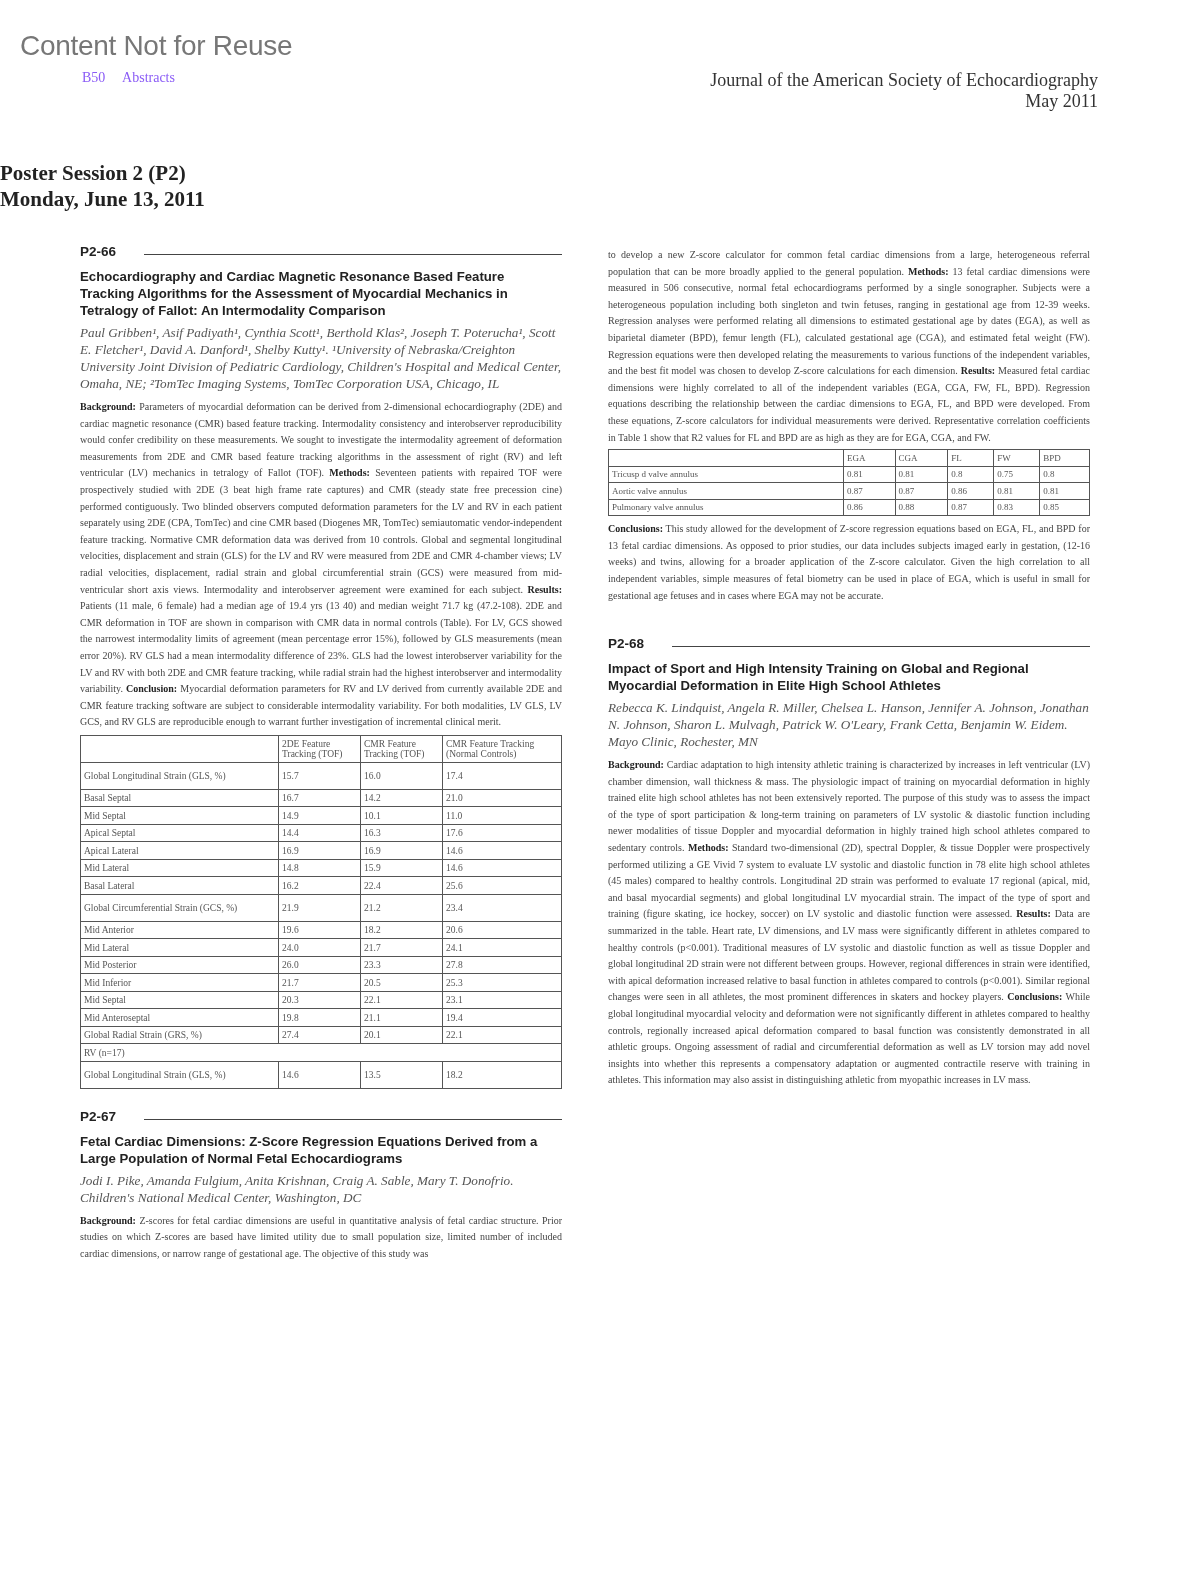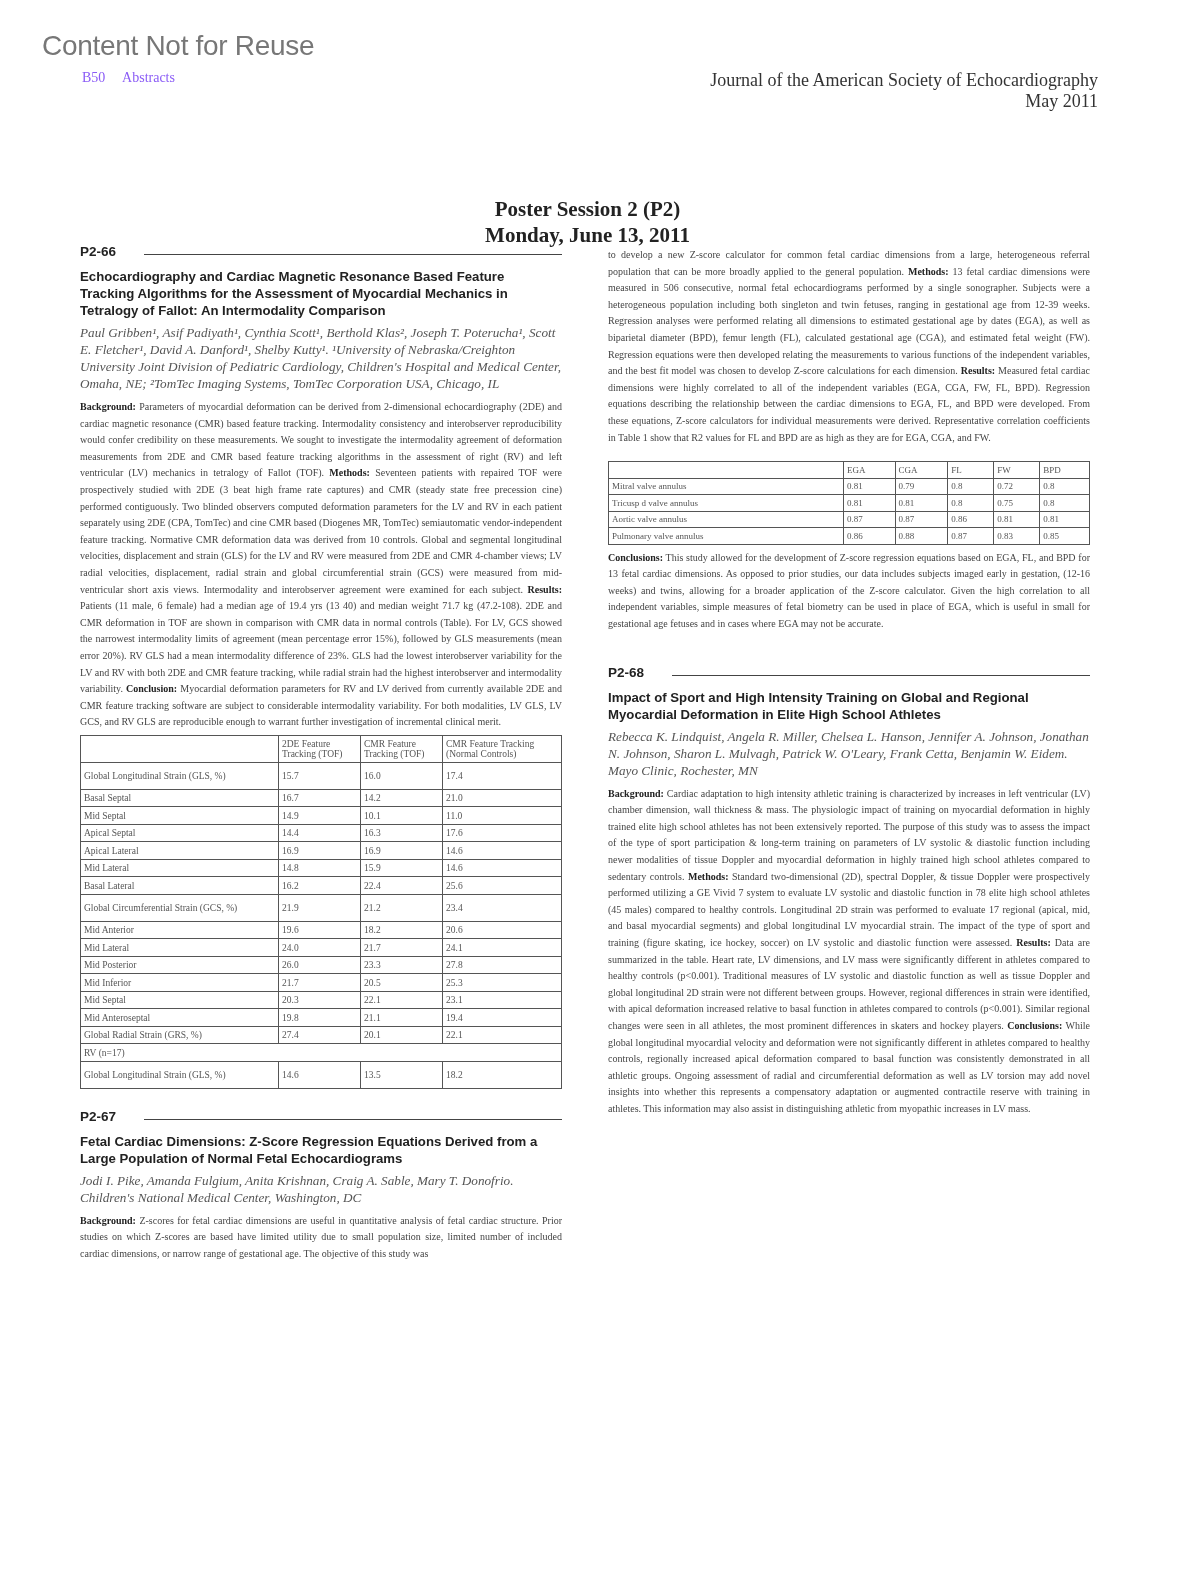--- a/index.html
+++ b/index.html
@@ -1,39 +1,39 @@
 <!DOCTYPE html>
 <html><head>
 <meta charset="utf-8">
 <style>
   * { box-sizing: border-box; margin: 0; padding: 0; }
   html, body { width: 1200px; height: 1594px; background: #ffffff; }
   body { position: relative; font-family: "Liberation Serif", "DejaVu Serif", serif; color: #333; }
-  .watermark { position: absolute; left: 42px; top: 30px; font-family: "Liberation Sans", sans-serif; font-size: 28px; color: #777; letter-spacing: -0.3px; }
+  .watermark { position: absolute; left: 20px; top: 30px; font-family: "Liberation Sans", sans-serif; font-size: 28px; color: #777; letter-spacing: -0.3px; }
   .hdr-left { position: absolute; left: 82px; top: 70px; font-size: 14px; color: #8b5cf6; }
   .hdr-left .pg { margin-right: 14px; }
   .hdr-right { position: absolute; right: 102px; top: 70px; text-align: right; font-size: 18px; line-height: 21px; color: #333; }
-  .session { position: absolute; left: 0; width: 1175px; top: 160px; text-align: center; font-size: 21px; font-weight: bold; line-height: 26px; color: #222; margin-top: 36px; }
+  .session { position: absolute; left: 0; width: 1175px; top: 160px; text-align: left; font-size: 21px; font-weight: bold; line-height: 26px; color: #222; }
   .col { position: absolute; width: 482px; }
   .col.left { left: 80px; top: 244px; }
   .col.right { left: 608px; top: 247px; }
   .abs-id { display: flex; align-items: flex-end; font-family: "Liberation Sans", sans-serif; font-weight: bold; font-size: 13.5px; color: #222; margin-bottom: 9px; }
   .abs-id .rule { flex: 1; border-bottom: 1.5px solid #444; margin-left: 28px; margin-bottom: 4px; }
   .abs-title { font-family: "Liberation Sans", sans-serif; font-weight: bold; font-size: 13.2px; line-height: 17px; color: #222; margin-bottom: 5px; }
   .authors { font-style: italic; font-size: 13.2px; line-height: 17px; color: #555; margin-bottom: 7px; }
   .body-text { font-size: 10px; line-height: 16.6px; color: #444; text-align: justify; }
   .body-text b { color: #222; }
   table.data { border-collapse: collapse; width: 100%; font-size: 9.5px; color: #555; margin-top: 4px; }
   table.data td { border: 1.5px solid #555; padding: 2px 3px; vertical-align: middle; }
   table.lv td { height: 17.5px; }
   table.lv td.tall { height: 27px; }
   table.lv col.c0 { width: 198px; }
   table.lv col.c1 { width: 82px; }
   table.lv col.c2 { width: 82px; }
-  table.fetal { margin-bottom: 5px; margin-top: 15px; }
+  table.fetal { margin-bottom: 5px; margin-top: 3px; }
   table.fetal td { height: 16.5px; font-size: 9px; }
   table.fetal col.c0 { width: 235px; }
   .spacer-68 { height: 32px; }
   .spacer-67 { height: 20px; }
 </style>
 </head>
 <body>
 
 <div class="watermark">Content Not for Reuse</div>
 
@@ -207,28 +207,20 @@
       <tbody>
           <tr>
         <td></td>
         <td>EGA</td>
         <td>CGA</td>
         <td>FL</td>
         <td>FW</td>
         <td>BPD</td>
       </tr>
       <tr>
-            <td>Mitral valve annulus</td>
-            <td>0.81</td>
-            <td>0.79</td>
-            <td>0.8</td>
-            <td>0.72</td>
-            <td>0.8</td>
-          </tr>
-      <tr>
             <td>Tricusp d valve annulus</td>
             <td>0.81</td>
             <td>0.81</td>
             <td>0.8</td>
             <td>0.75</td>
             <td>0.8</td>
           </tr>
       <tr>
             <td>Aortic valve annulus</td>
             <td>0.87</td>

